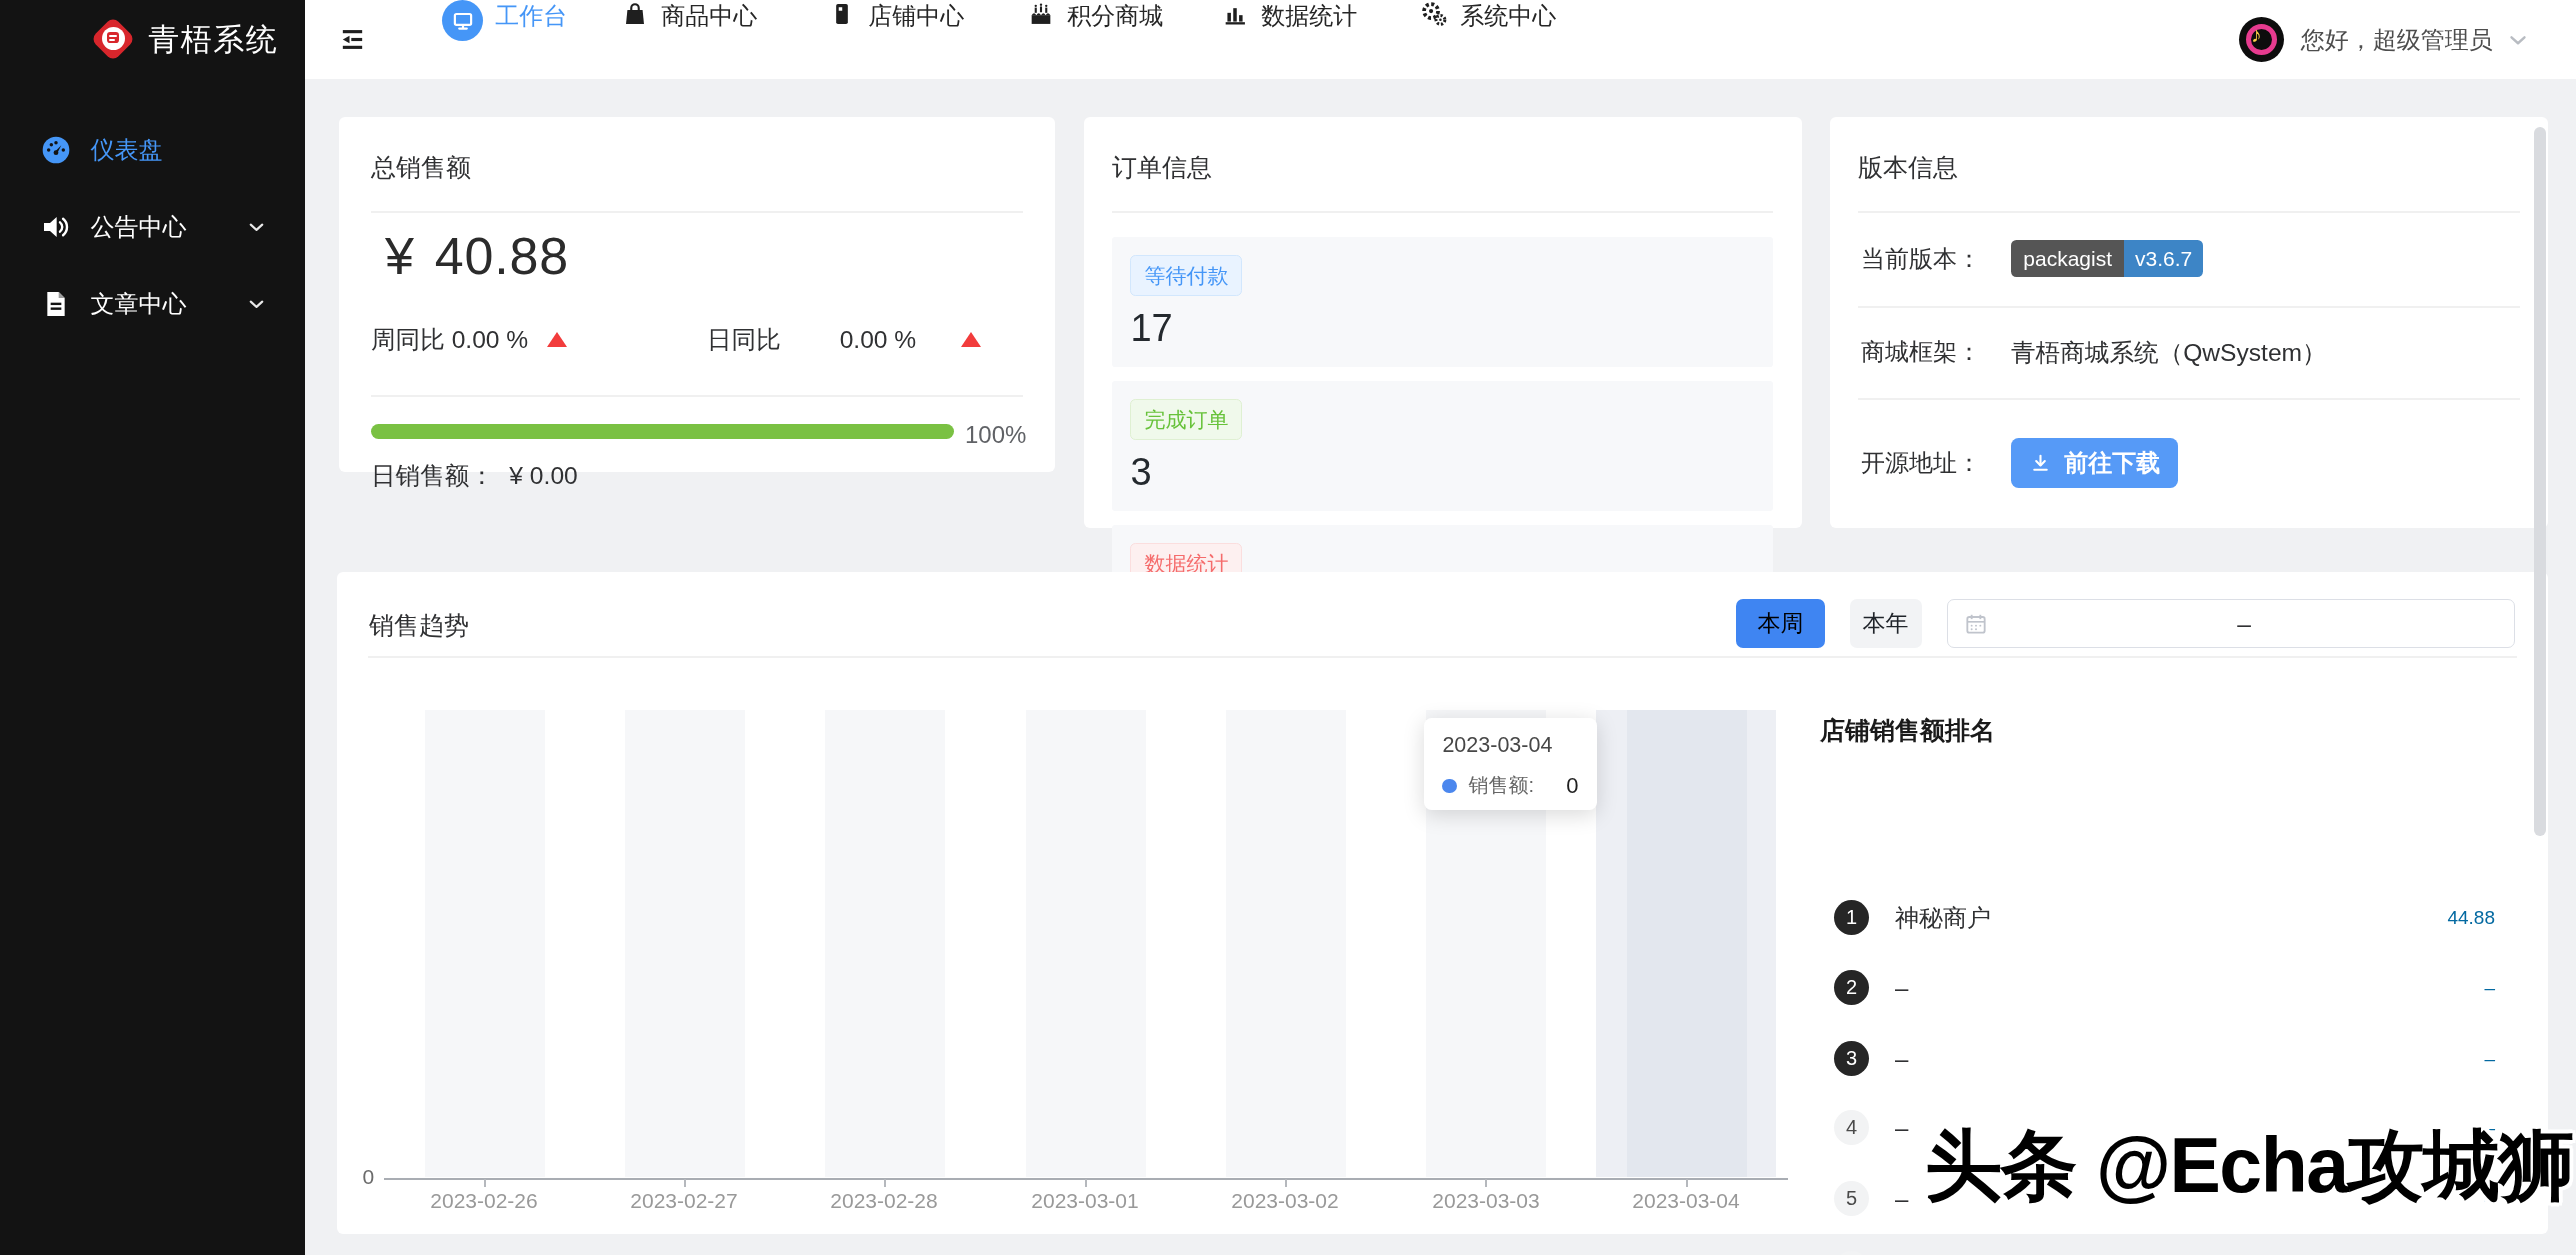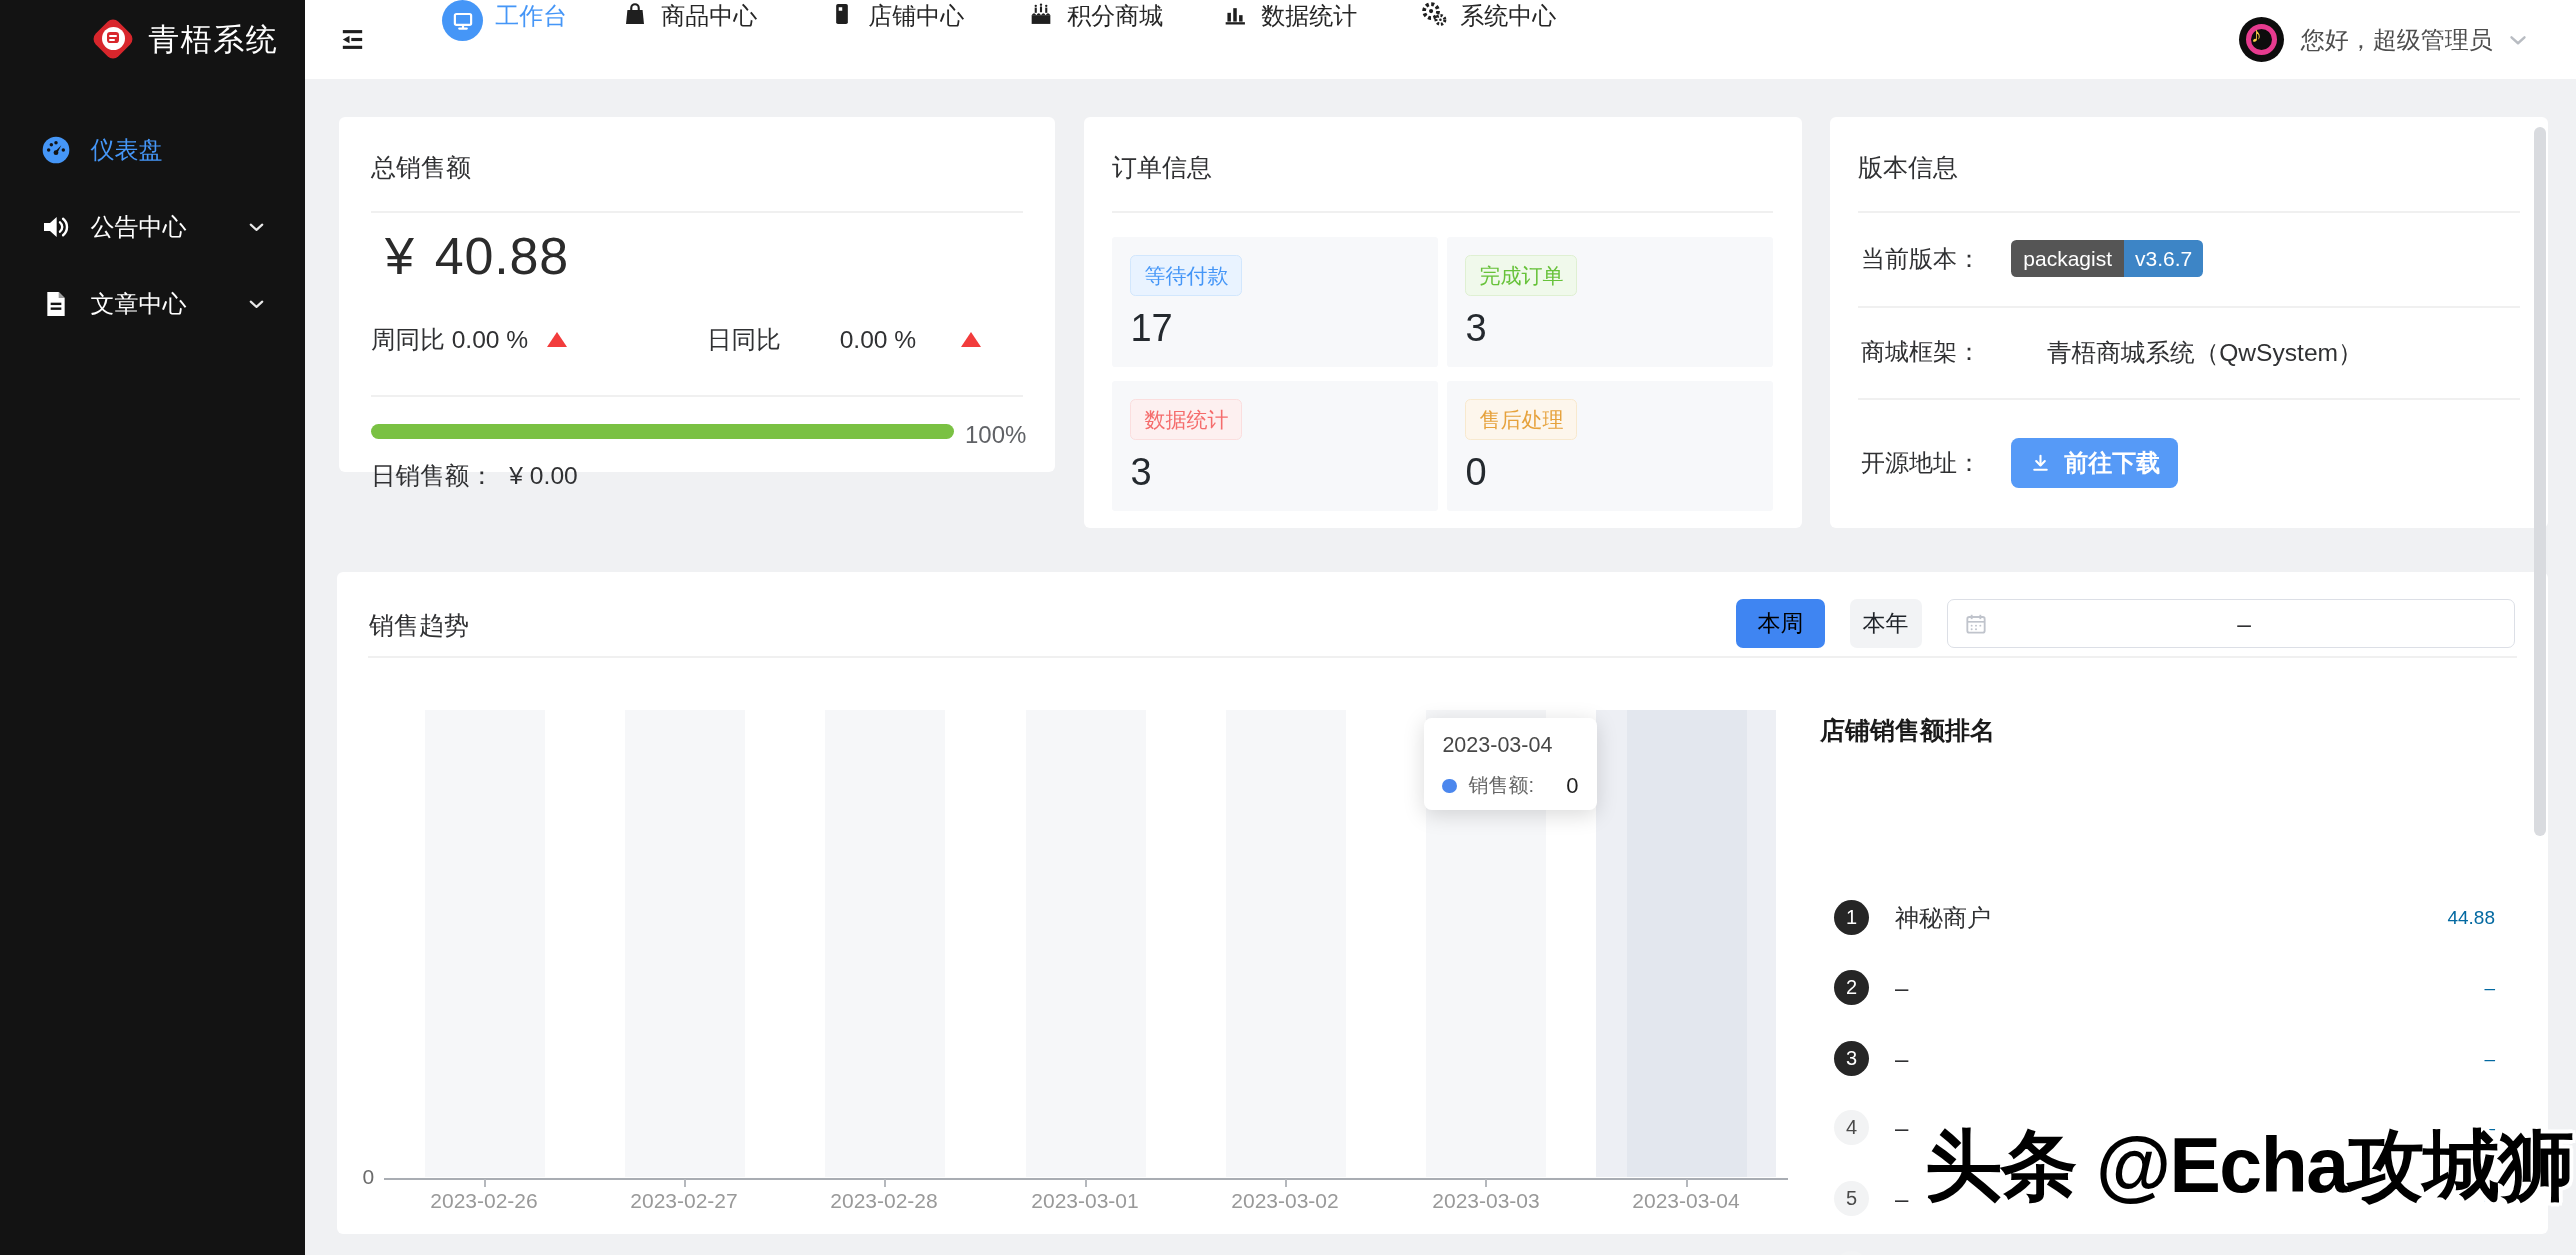--- a/index.html
+++ b/index.html
@@ -52,41 +52,41 @@
   .ratio.week { left:0; } .ratio.day { left:336px;gap:26px; }
   .tri-up { width:0; height:0; border-left:10px solid transparent; border-right:10px solid transparent; border-bottom:15.4px solid #f23c3c; margin-left:18.4px; }
   .progress-wrap { position:absolute; left:32px; top:304px; right:32px; height:23px; }
   .progress-bar { position:absolute; left:0; top:3.1px; width:583px; height:14.6px; border-radius:7.7px; background:#7ac143; }
   .progress-label { position:absolute; left:594px; top:0; font-size:24px; color:#606266; }
   .daily-sales { position:absolute; left:32px; top:342px; font-size:24.6px; color:#303133; }
   .daily-sales .v { margin-left:15.4px; }
 
   
   .card-orders { left:1084px; top:117px; width:718px; height:411px; }
-  .order-grid { position:absolute; left:28px; top:120px; right:29px; display:grid; grid-template-columns:1fr 1fr; grid-template-rows:130px 130px; gap:14px 9px; }
+  .order-grid { position:absolute; left:28px; top:120px; right:29px; display:grid; grid-template-columns:1fr; grid-template-rows:130px 130px; gap:14px 9px; }
   .order-box { background:#f7f8fa; border-radius:3.1px; padding:18.4px 18.4px; }
   .tag { display:inline-block; font-size:21px; padding:5.4px 13px; border-radius:5.4px; border:0.8px solid transparent; }
   .tag.blue   { color:#4596f7; background:#e9f3ff; border-color:#d2e7fd; }
   .tag.green  { color:#67c23a; background:#f0f9eb; border-color:#dff0d2; }
   .tag.red    { color:#f56c6c; background:#fdf0f0; border-color:#fbdede; }
   .tag.orange { color:#e6a23c; background:#fdf6ec; border-color:#f8e9ce; }
   .order-num { margin-top:10.7px; font-size:38px; color:#24292e; }
 
   
   .card-version { left:1830px; top:117px; width:718px; height:411px; }
   .v-row { position:absolute; left:31px; right:31px; display:flex; align-items:center; }
   .v-row .v-label { font-size:24px; color:#303133; width:150px; }
   .v-row1 { top:94px; height:95px; }
   .v-row2 { top:189px; height:92px; }
   .v-row3 { top:281px; height:130px; }
   .v-div2 { top:189px; } .v-div3 { top:281px; }
   .pkg-badge { display:flex; font-size:21px; color:#fff; border-radius:5.4px; overflow:hidden; }
   .pkg-left { background:#555555; padding:6.1px 12.3px; }
   .pkg-right { background:#3d85c6; padding:6.1px 10.7px; }
-  .v-value { font-size:24.6px; color:#303133;margin-left:36px; }
+  .v-value { font-size:24.6px; color:#303133; }
   .dl-btn { width:167px; height:50px; background:#569af7; border-radius:7.7px; color:#fff; font-size:24px; font-weight:bold; display:flex; align-items:center; justify-content:center; gap:12.3px; cursor:pointer; }
 
   
   .card-trend { left:337px; top:572px; width:2211px; height:662px; }
   .trend-title { position:absolute; left:32px; top:37px; font-size:25px; color:#303133; }
   .trend-controls { position:absolute; top:27px; left:1399px; height:49px; display:flex; }
   .btn-week { width:89px; height:49px; background:#3f85f2; color:#000000; border:none; border-radius:7px; font-size:23px; cursor:pointer; }
   .btn-year { width:72px; height:49px; background:#f2f3f5; color:#1f2329; border:none; border-radius:7px; font-size:23px; margin-left:24.6px; cursor:pointer; }
   .date-input { position:absolute; left:1610px; top:27px; width:568px; height:49px; background:#fff; border:1.5px solid #dcdfe6; border-radius:7px; display:flex; align-items:center; padding:0 15.4px; cursor:text; }
   .date-sep { flex:1; text-align:center; font-size:24.6px; color:#303133; }

